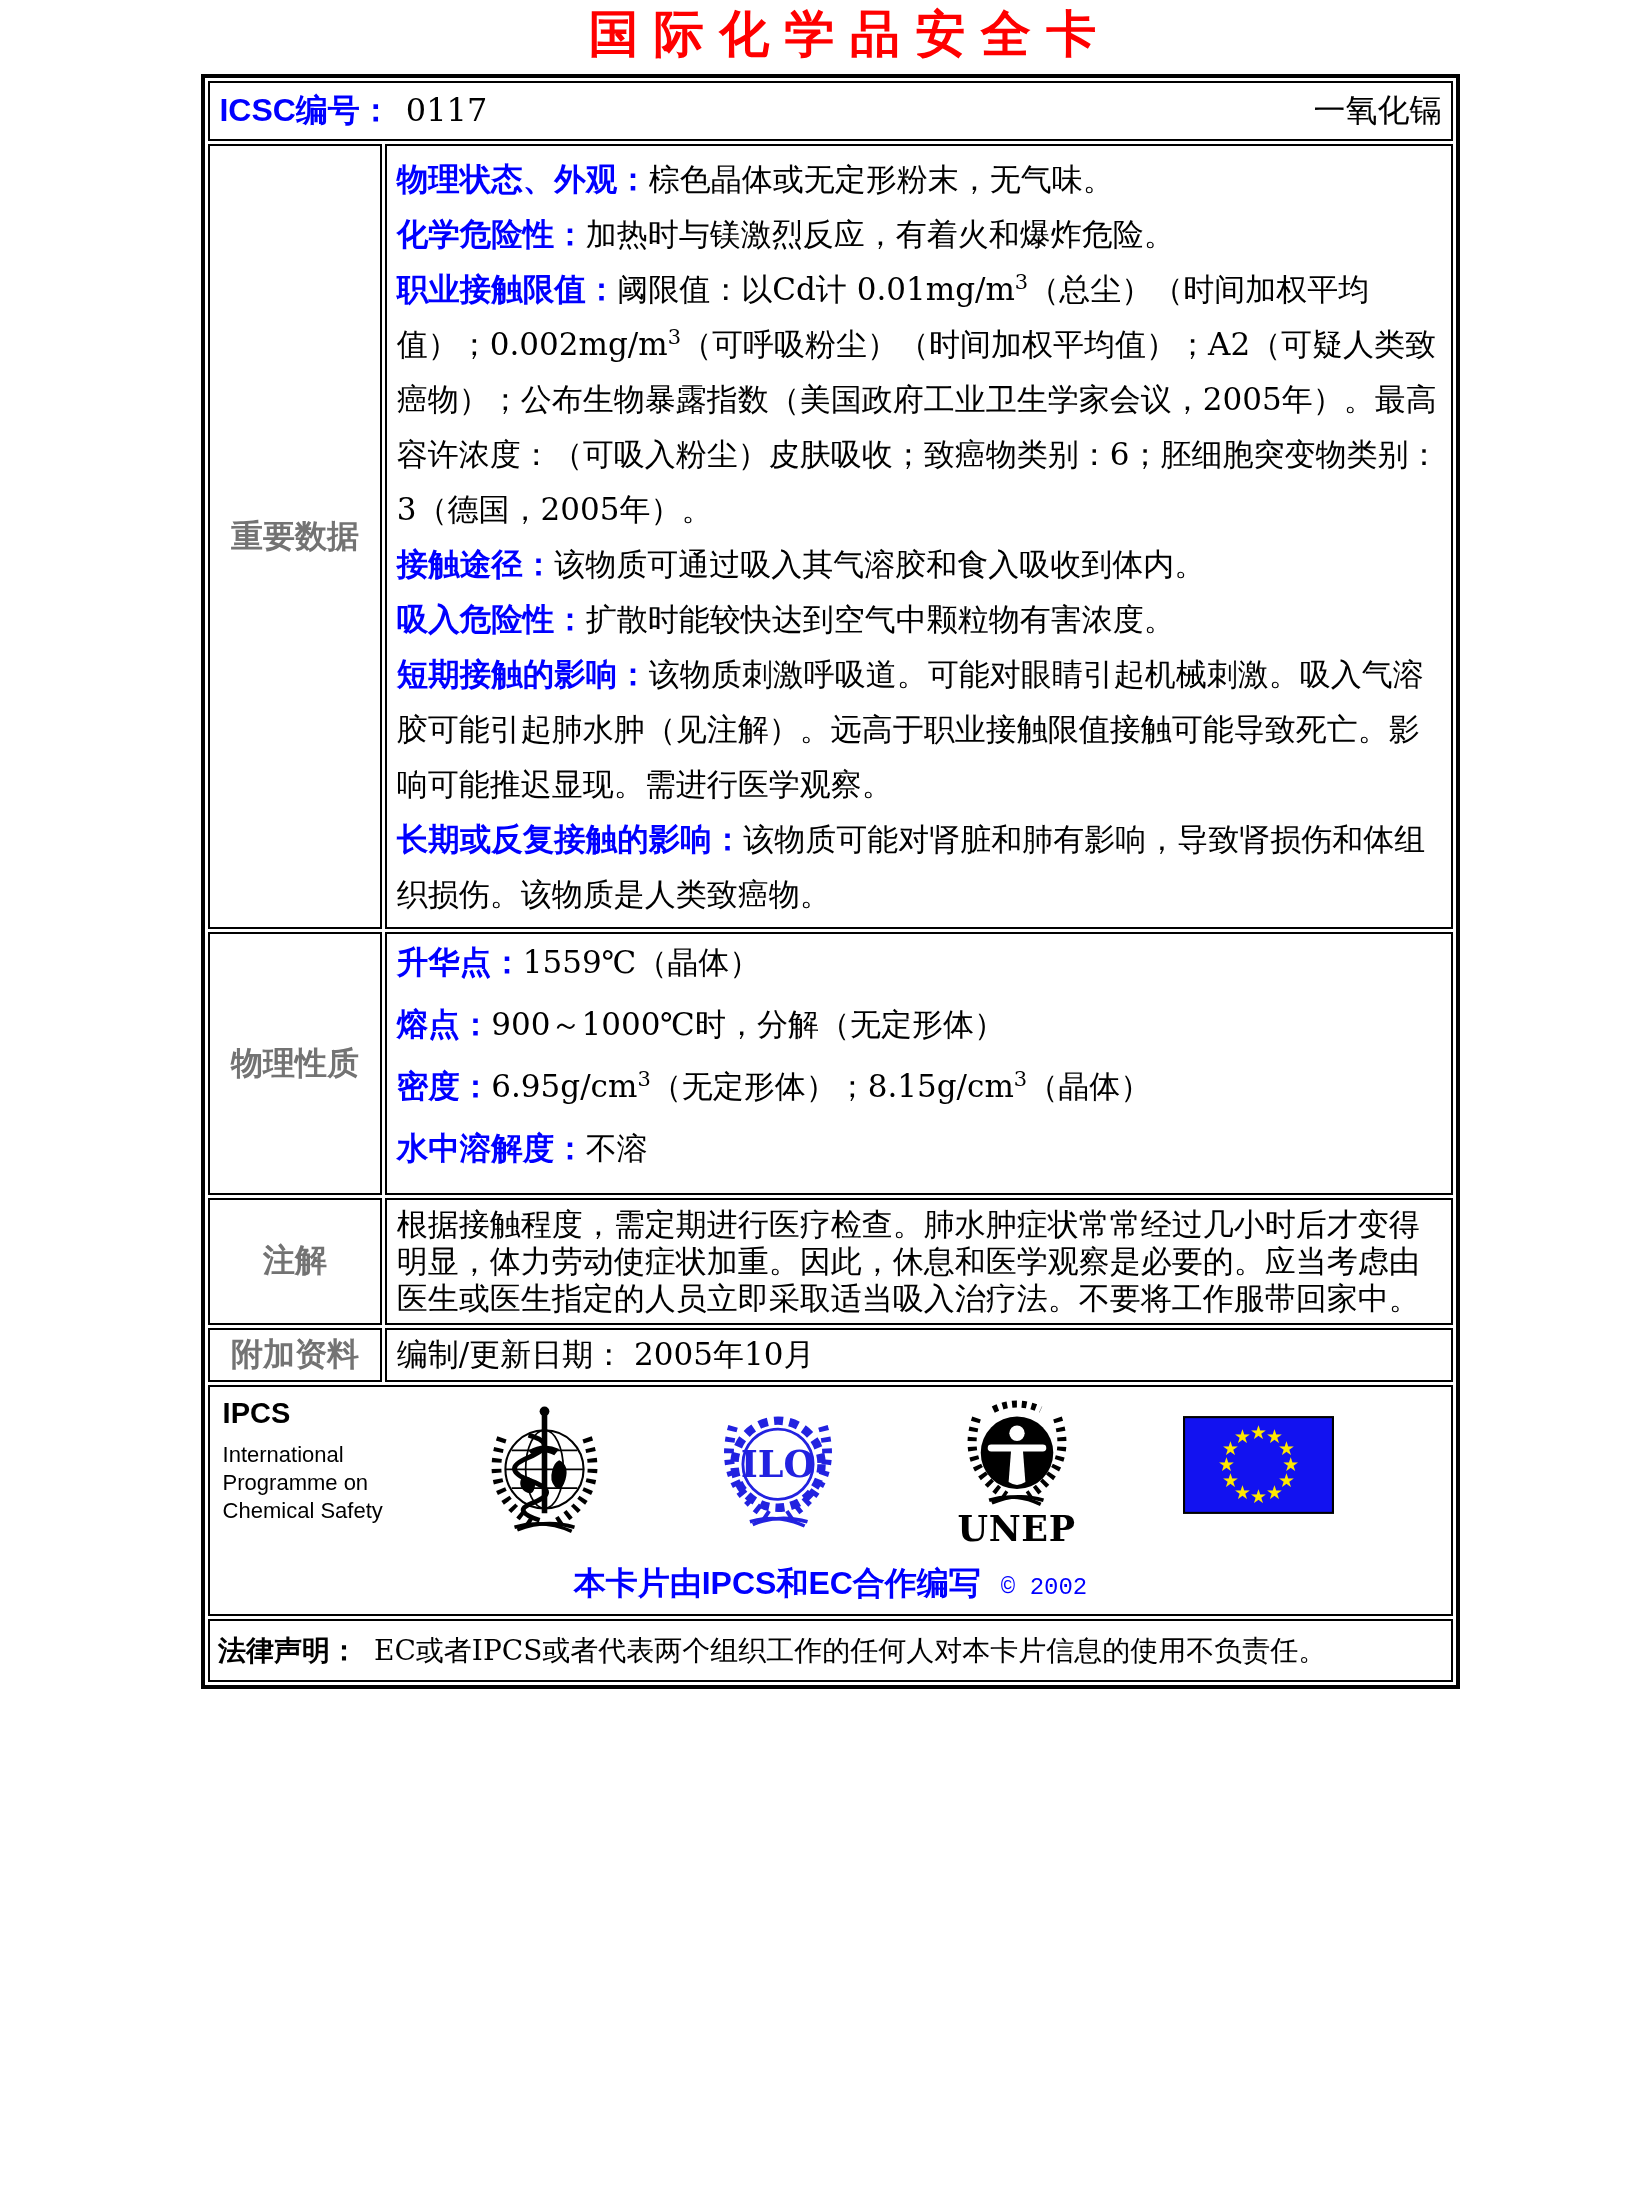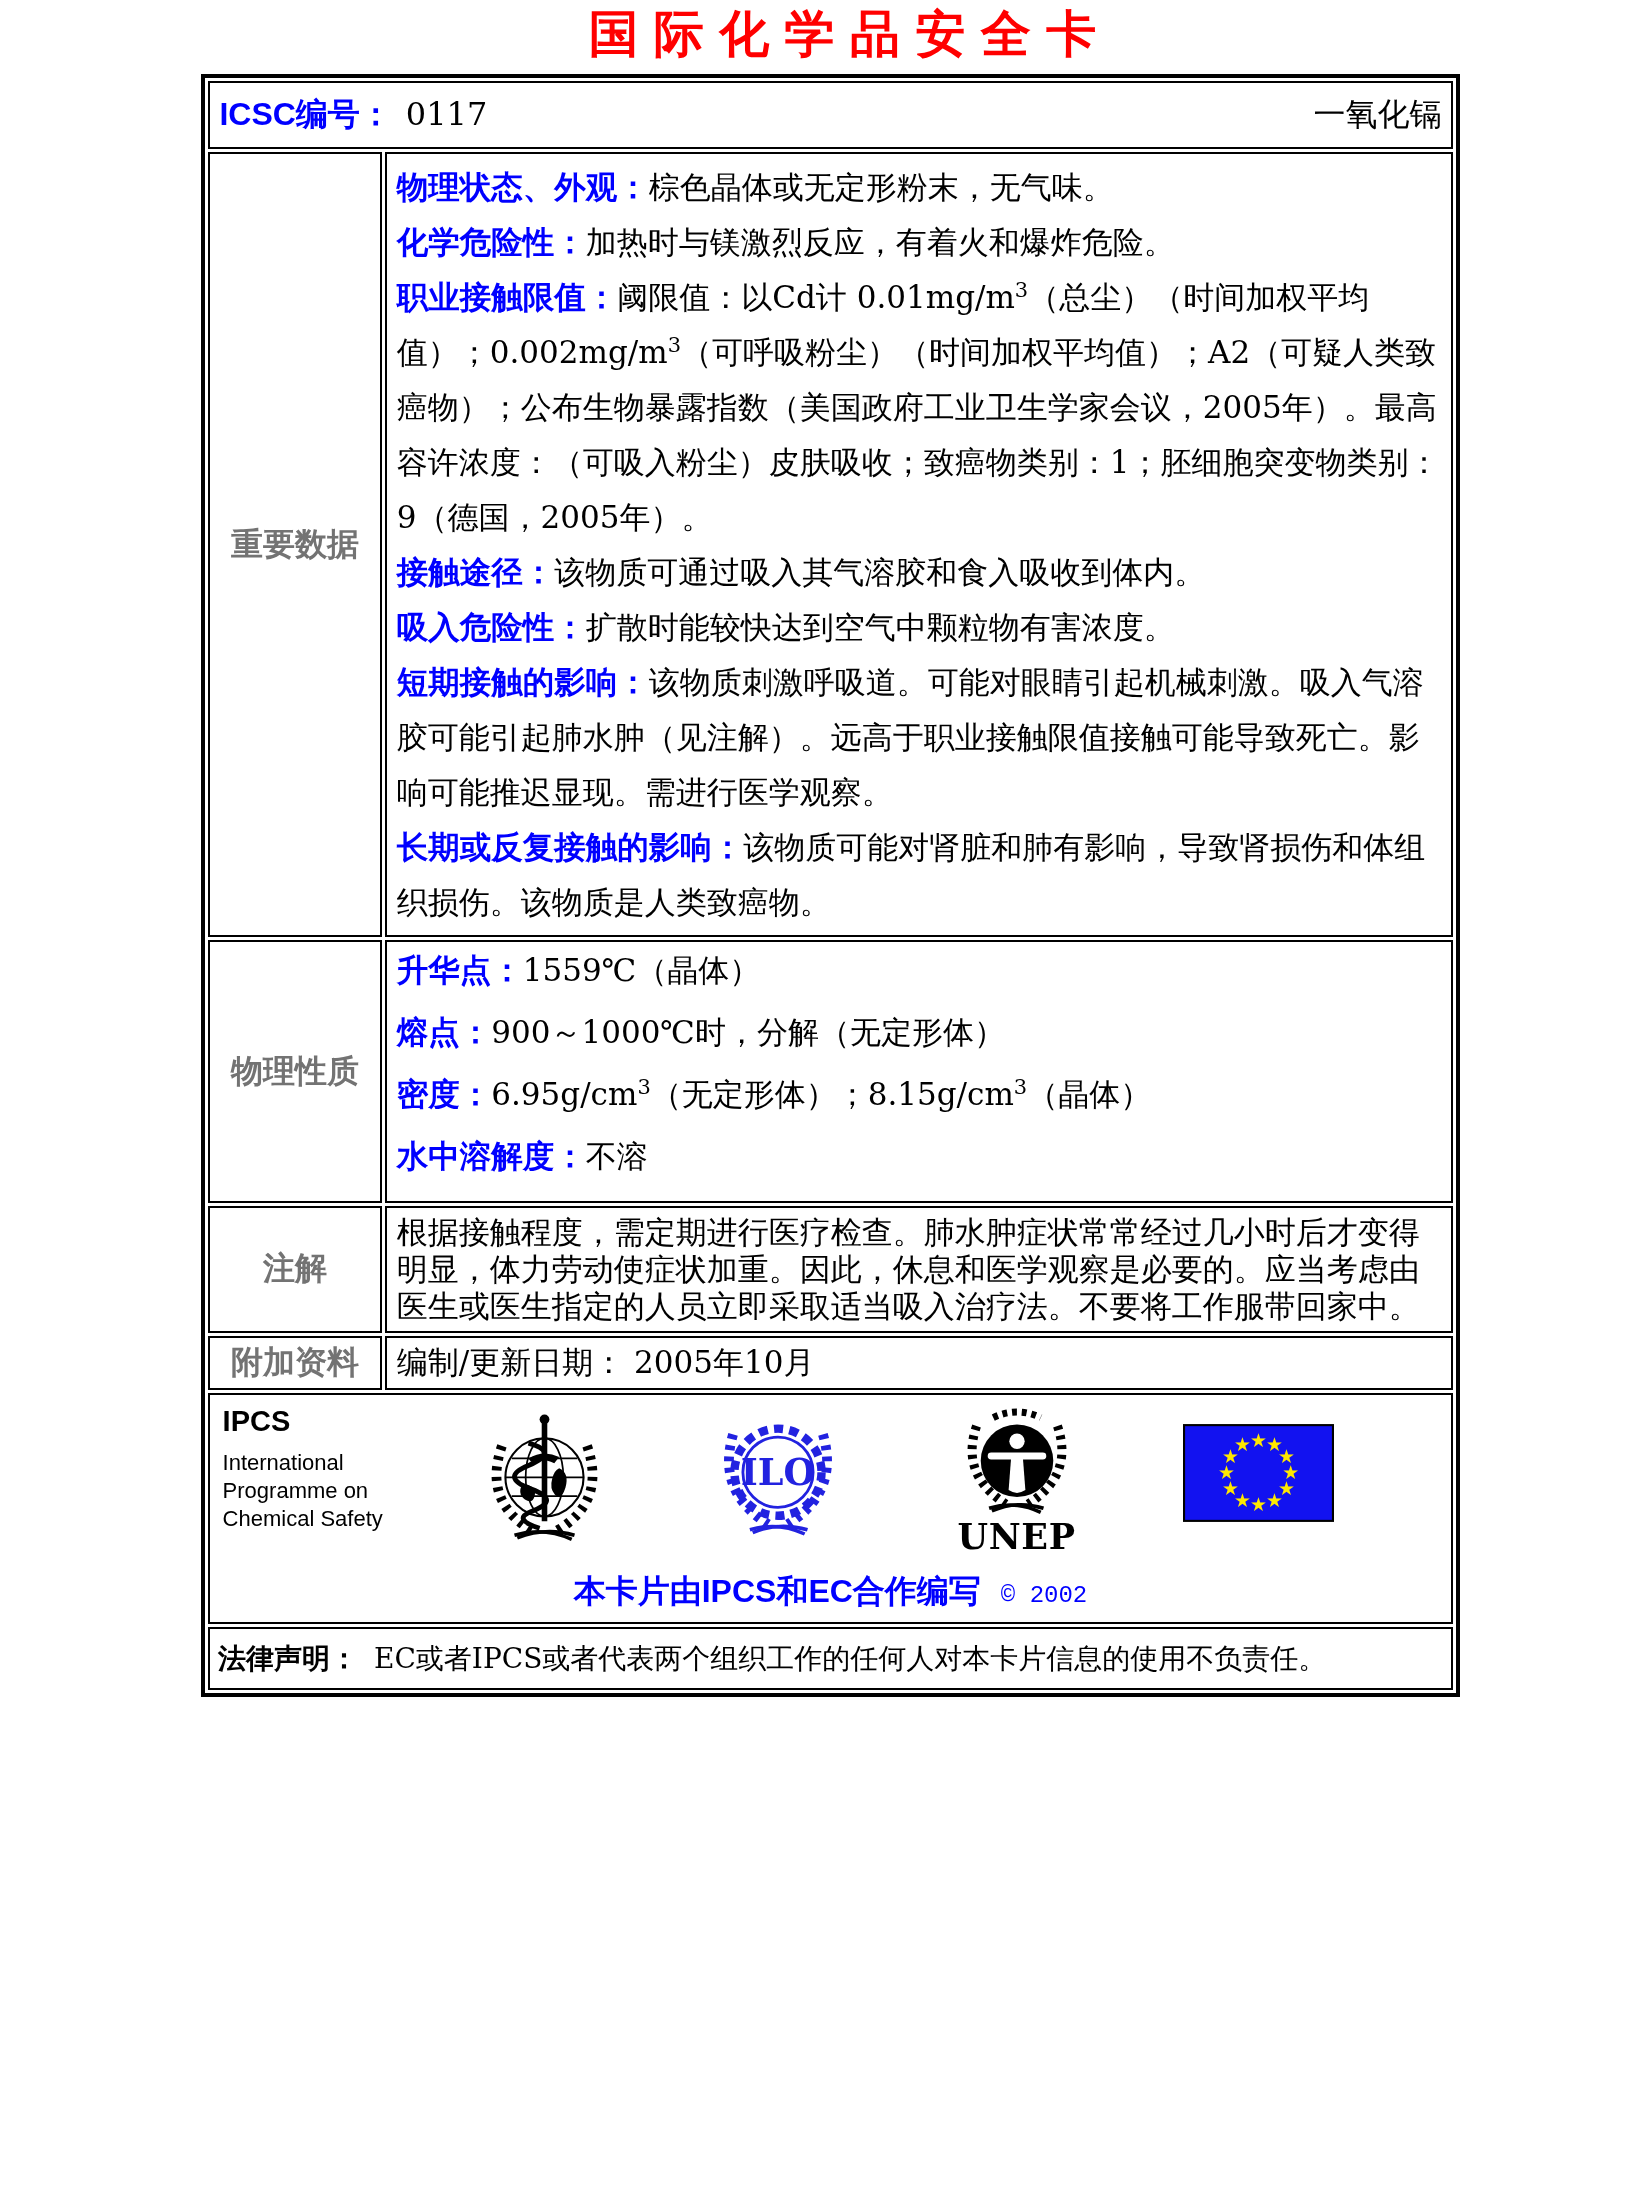--- a/index.html
+++ b/index.html
@@ -17,21 +17,21 @@
     background:#fff;table-layout:fixed;
   }
   td{border:2.1px solid #000;vertical-align:top;background:#fff;}
 
   td.lbl{
     vertical-align:middle;text-align:center;
     color:#737373;font-weight:bold;font-size:32px;
     font-family:"Liberation Sans",sans-serif;
   }
 
-  .head-inner{display:flex;justify-content:space-between;align-items:center;height:62px;padding:0 8.4px;}
+  .head-inner{display:flex;justify-content:space-between;align-items:center;height:54px;padding:0 8.4px;}
   .icsc-lbl{color:#0000FF;font-weight:bold;font-size:32px;font-family:"Liberation Sans",sans-serif;}
   .icsc-num{margin-left:14px;font-size:32px;}
   .chem{font-size:32px;}
 
   td.content{padding:5.6px 9.8px;font-size:31px;font-family:"DejaVu Serif",serif;}
   .inl{color:#0000FF;font-weight:bold;font-size:31.5px;font-family:"Liberation Sans",sans-serif;}
   sup{font-size:21px;line-height:0;vertical-align:super;}
 
   .imp{min-height:786px;line-height:55px;}
   .phys{min-height:271px;line-height:45px;}
@@ -79,21 +79,21 @@
         <span class="chem">一氧化镉</span>
       </div>
     </td>
   </tr>
 
   <tr>
     <td class="lbl">重要数据</td>
     <td class="content imp">
       <div class="item"><span class="inl">物理状态、外观：</span><span>棕色晶体或无定形粉末，无气味。</span></div>
       <div class="item"><span class="inl">化学危险性：</span><span>加热时与镁激烈反应，有着火和爆炸危险。</span></div>
-      <div class="item"><span class="inl">职业接触限值：</span><span>阈限值：以Cd计 0.01mg/m</span><sup>3</sup><span>（总尘）（时间加权平均值）；0.002mg/m</span><sup>3</sup><span>（可呼吸粉尘）（时间加权平均值）；A2（可疑人类致癌物）；公布生物暴露指数（美国政府工业卫生学家会议，2005年）。最高容许浓度：（可吸入粉尘）皮肤吸收；致癌物类别：1；胚细胞突变物类别：9（德国，2005年）。</span></div>
+      <div class="item"><span class="inl">职业接触限值：</span><span>阈限值：以Cd计 0.01mg/m</span><sup>3</sup><span>（总尘）（时间加权平均值）；0.002mg/m</span><sup>3</sup><span>（可呼吸粉尘）（时间加权平均值）；A2（可疑人类致癌物）；公布生物暴露指数（美国政府工业卫生学家会议，2005年）。最高容许浓度：（可吸入粉尘）皮肤吸收；致癌物类别：6；胚细胞突变物类别：3（德国，2005年）。</span></div>
       <div class="item"><span class="inl">接触途径：</span><span>该物质可通过吸入其气溶胶和食入吸收到体内。</span></div>
       <div class="item"><span class="inl">吸入危险性：</span><span>扩散时能较快达到空气中颗粒物有害浓度。</span></div>
       <div class="item"><span class="inl">短期接触的影响：</span><span>该物质刺激呼吸道。可能对眼睛引起机械刺激。吸入气溶胶可能引起肺水肿（见注解）。远高于职业接触限值接触可能导致死亡。影响可能推迟显现。需进行医学观察。</span></div>
       <div class="item"><span class="inl">长期或反复接触的影响：</span><span>该物质可能对肾脏和肺有影响，导致肾损伤和体组织损伤。该物质是人类致癌物。</span></div>
     </td>
   </tr>
 
   <tr>
     <td class="lbl">物理性质</td>
     <td class="content phys">

